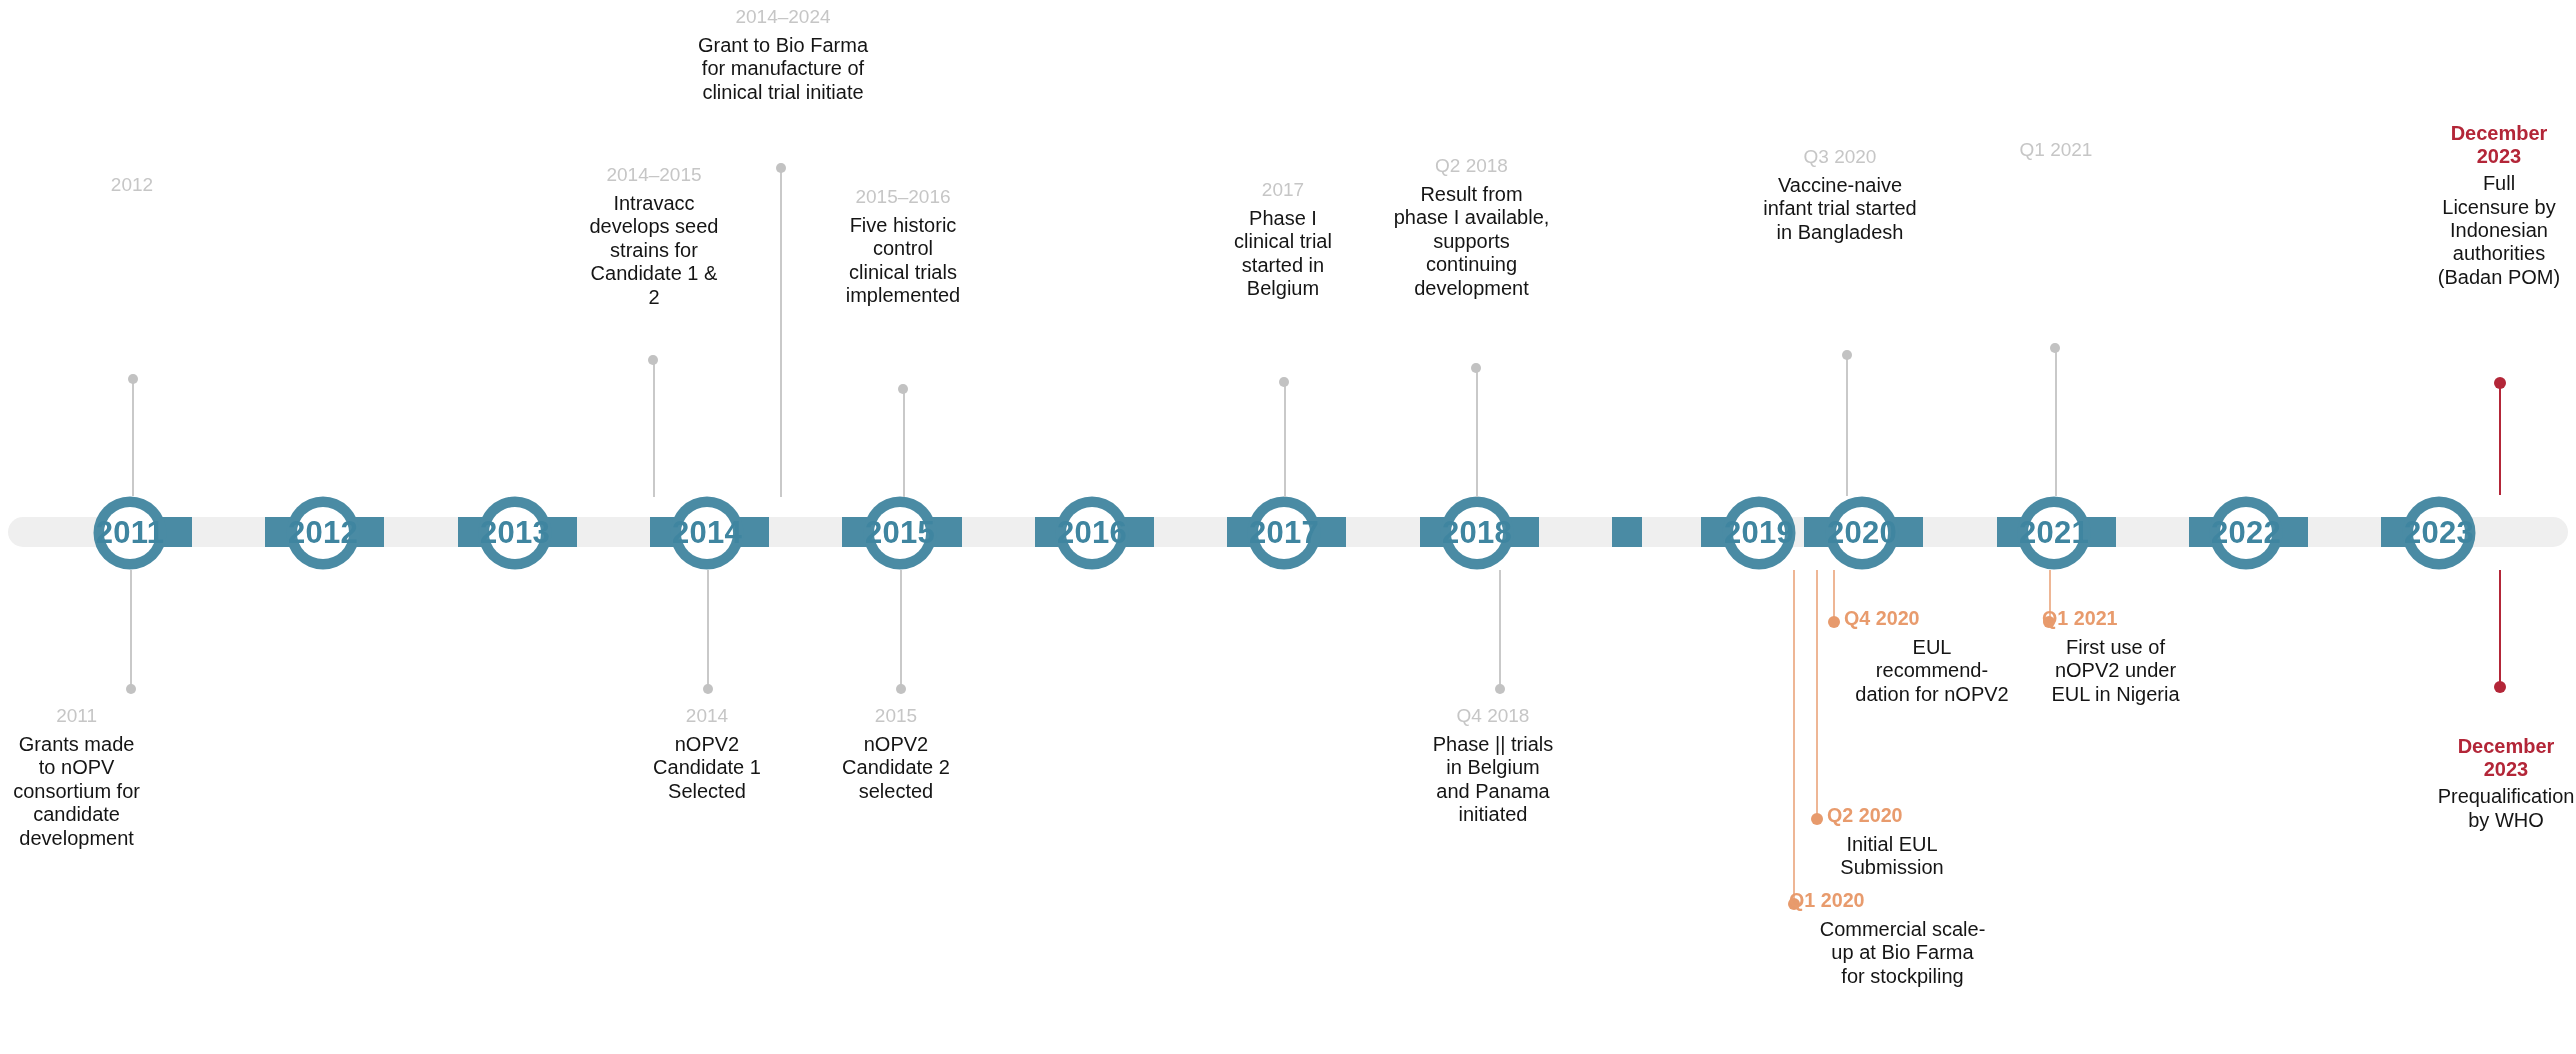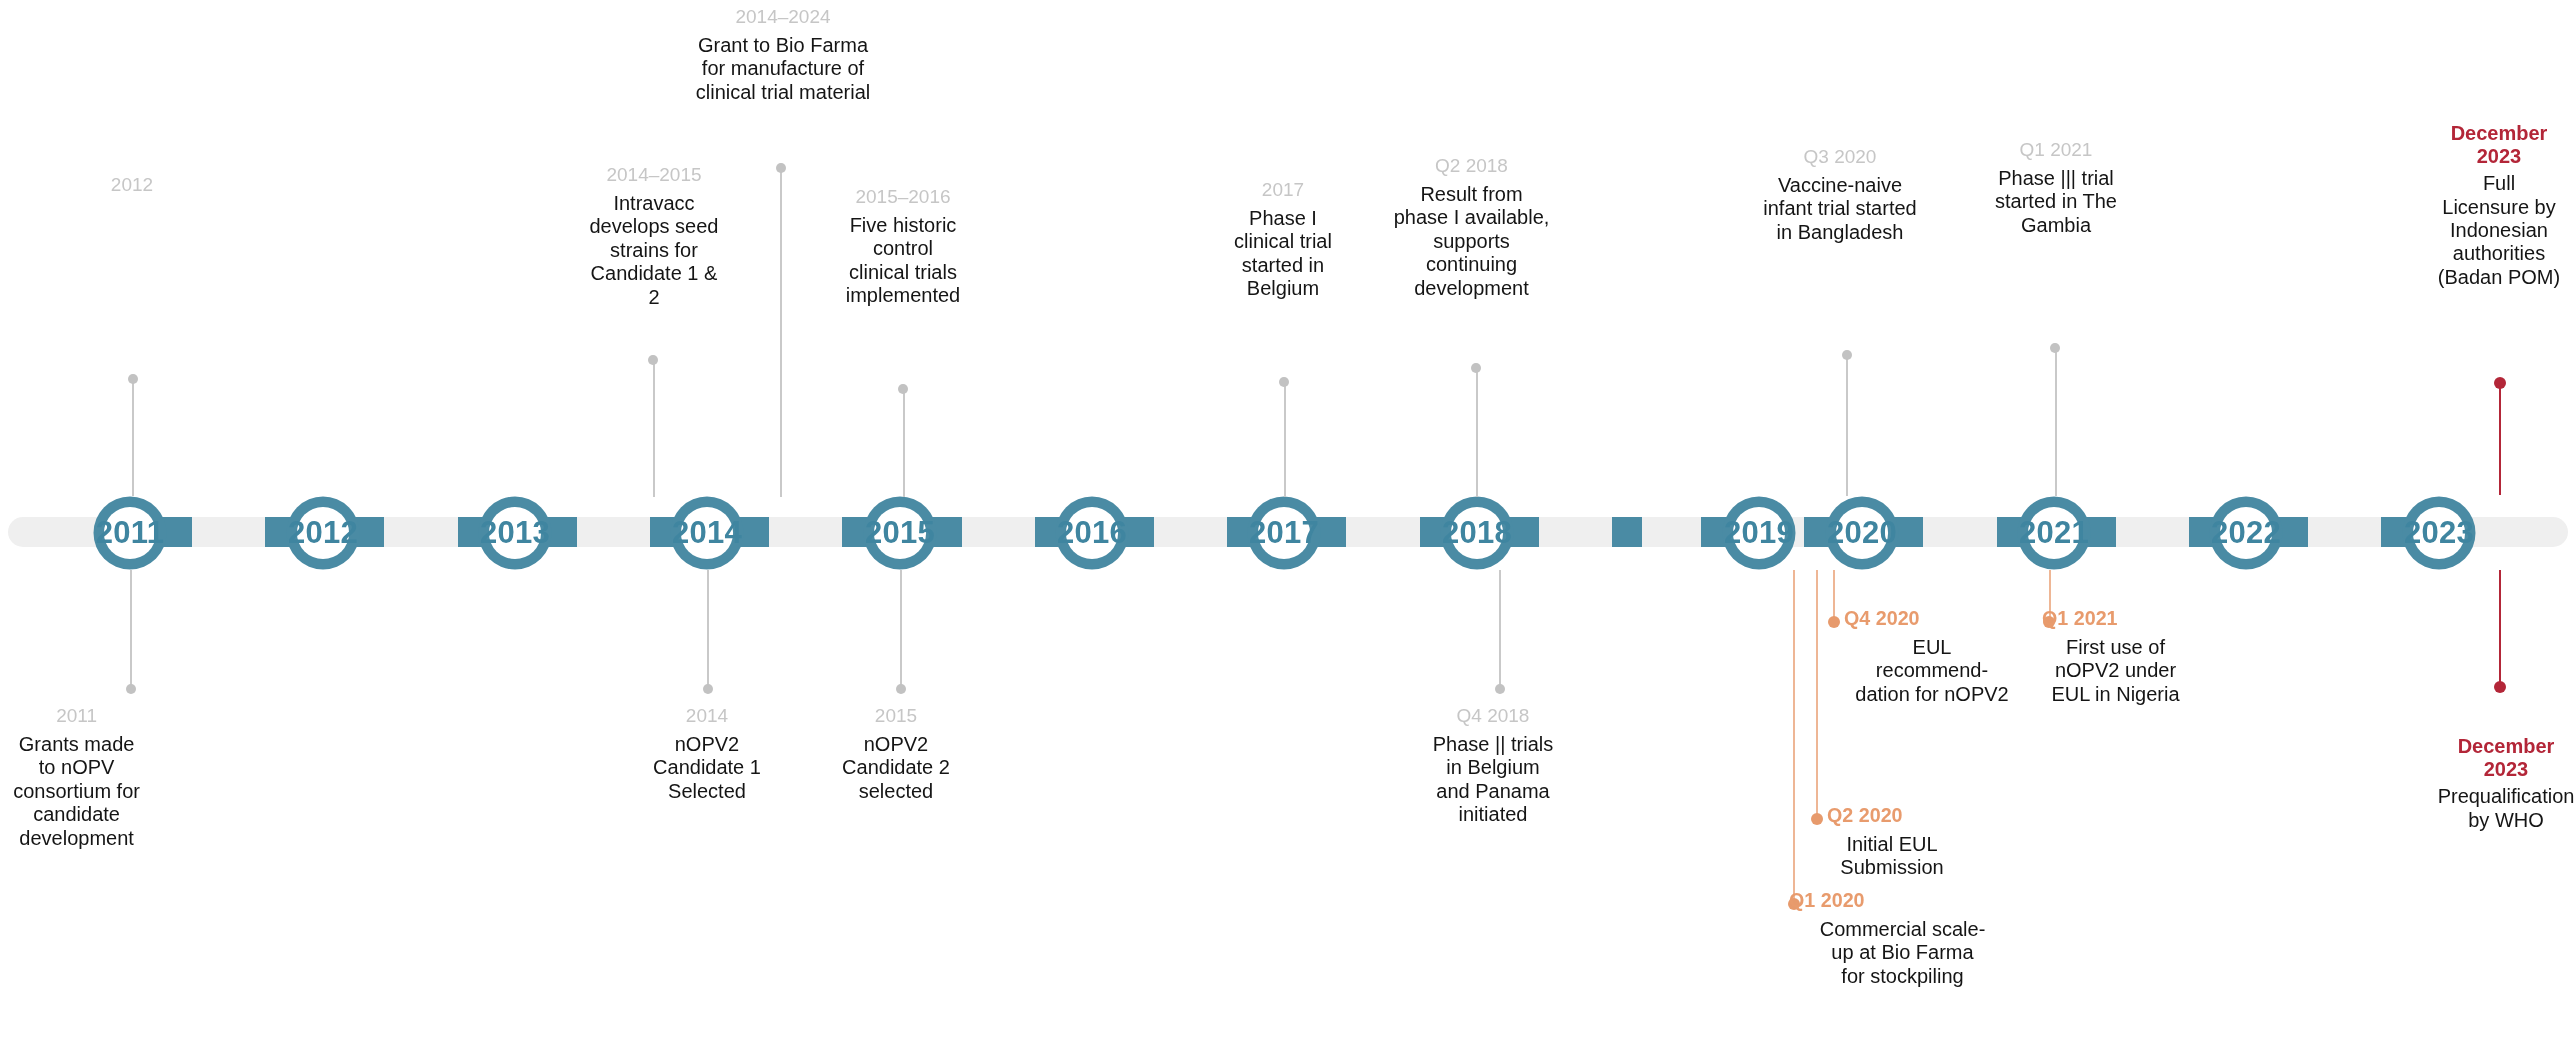--- a/index.html
+++ b/index.html
@@ -274,21 +274,21 @@
         <div class="body">Intravacc
 develops seed
 strains for
 Candidate 1 &amp;
 2</div>
       </div>
       <div class="anno" style="left: 647px; top: 5.8px; width: 272px;">
         <div class="date">2014–2024</div>
         <div class="body">Grant to Bio Farma
 for manufacture  of
-clinical trial material</div>
+clinical trial initiate</div>
       </div>
       <div class="anno" style="left: 816px; top: 186px; width: 174px;">
         <div class="date">2015–2016</div>
         <div class="body">Five historic
 control
 clinical trials
 implemented</div>
       </div>
       <div class="anno" style="left: 1199px; top: 179px; width: 168px;">
         <div class="date">2017</div>
@@ -306,23 +306,20 @@
 development</div>
       </div>
       <div class="anno" style="left: 1736px; top: 146px; width: 208px;">
         <div class="date">Q3 2020</div>
         <div class="body">Vaccine-naive
 infant trial started
 in Bangladesh</div>
       </div>
       <div class="anno" style="left: 1969px; top: 139px; width: 174px;">
         <div class="date">Q1 2021</div>
-        <div class="body">Phase ||| trial
-started in The
-Gambia</div>
       </div>
       <div class="anno red" style="left: 2412px; top: 122px; width: 174px;">
         <div class="date">December
 2023</div>
         <div class="body">Full
 Licensure by
 Indonesian
 authorities
 (Badan POM)</div>
       </div>

